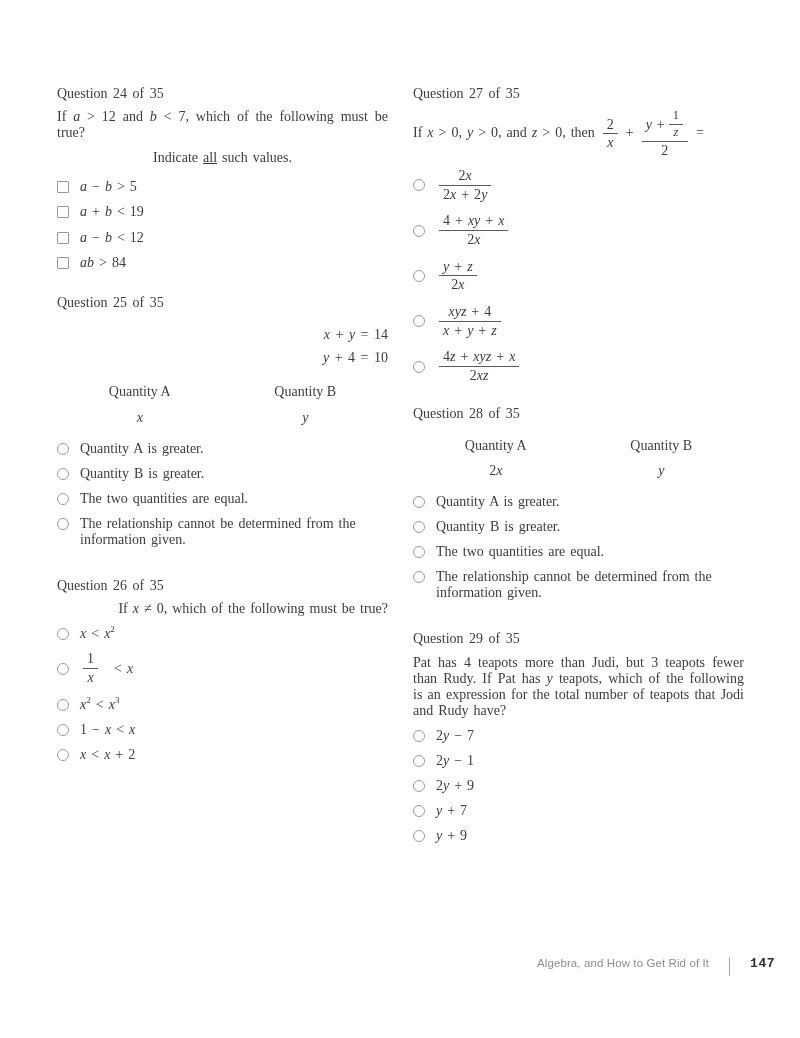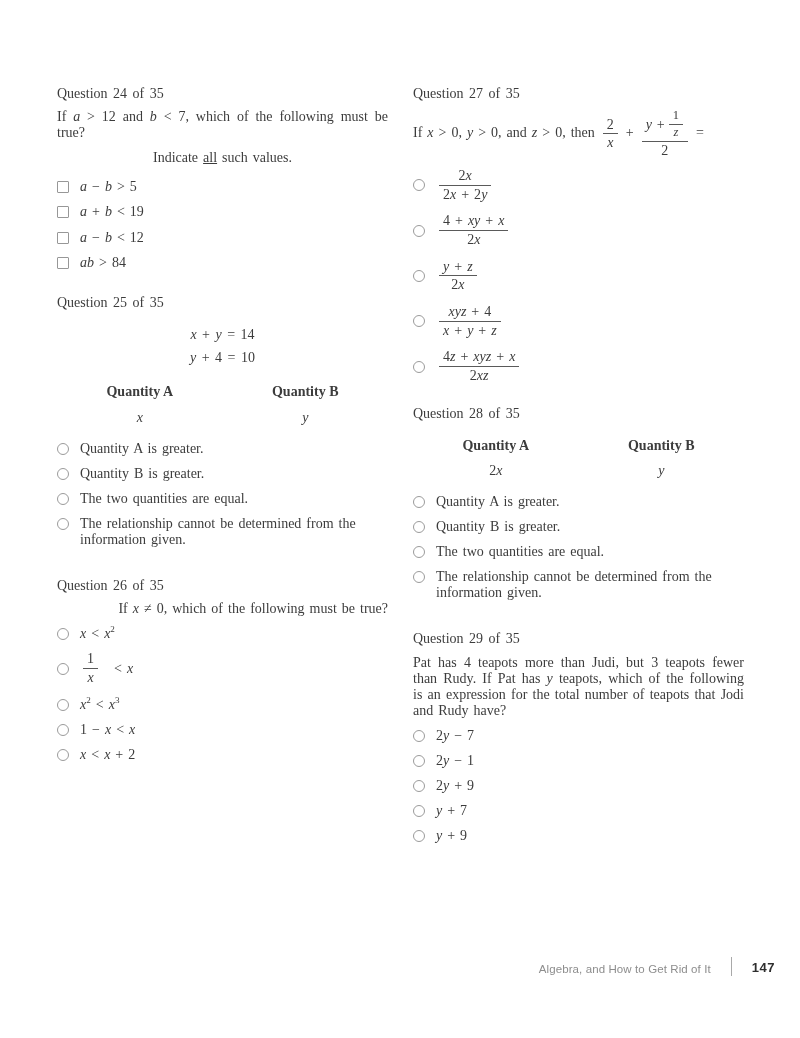--- a/index.html
+++ b/index.html
@@ -44,46 +44,46 @@
   .frac {
     display:inline-flex; flex-direction:column; align-items:center;
     vertical-align:middle; text-align:center; line-height:1.12; margin:0 3px;
   }
   .frac .num { padding:0 4px 1px; }
   .frac .den { border-top:1px solid #5a5a5a; padding:1px 4px 0; align-self:stretch; }
   .numrow { display:inline-flex; align-items:center; gap:3px; padding:0 4px 1px; }
   .frac.inner { font-size:12.5px; margin:0 1px; }
 
   
-  .eq-block { text-align:center; margin:14px 0 10px; word-spacing:2px; }
+  .eq-block { text-align:right; margin:14px 0 10px; word-spacing:2px; }
   .eq-line { margin:3px 0; line-height:1.45; }
   .qty-row { display:flex; margin:0 0 9px; }
   .qty-cell { flex:1; text-align:center; }
-  .qty-labels { font-weight:bold; margin-bottom:9px;margin-top:16px; }
+  .qty-labels { font-weight:normal; margin-bottom:9px;margin-top:16px; }
   .qty-values { margin-bottom:15px; }
 
   .q27-stem { margin:0 0 10px; word-spacing:1.5px; }
   .q27-stem .frac { line-height:1.1; }
 
   .q-block-25 { margin-top:24px; }
   .q-block-26 { margin-top:30px; }
   .q-block-28 { margin-top:22px; }
   .q-block-29 { margin-top:30px; }
 
   .q26-frac-opt .opt-label { margin-left:2px; }
 
   
   .footer {
     position:absolute; right:25px; top:957px;
-    display:flex; align-items:flex-end; gap:20px;
+    display:flex; align-items:flex-start; gap:20px;
     font-family:"Liberation Sans", sans-serif;
   }
   .footer .chapter { color:#8d8d8d; font-size:11.5px; letter-spacing:0.1px; }
   .footer .divider { width:1px; height:19px; background:#a9a9a9; }
-  .footer .pagenum { color:#2e2e2e; font-size:13px; font-weight:bold; letter-spacing:0.5px; }
+  .footer .pagenum { color:#2e2e2e; font-size:13px; font-weight:bold; letter-spacing:0.5px;font-family:Liberation Mono, monospace; }
 </style>
 </head>
 <body>
 
 <div class="page">
   <div class="columns">
 
     <div class="col">
 
       <section>

